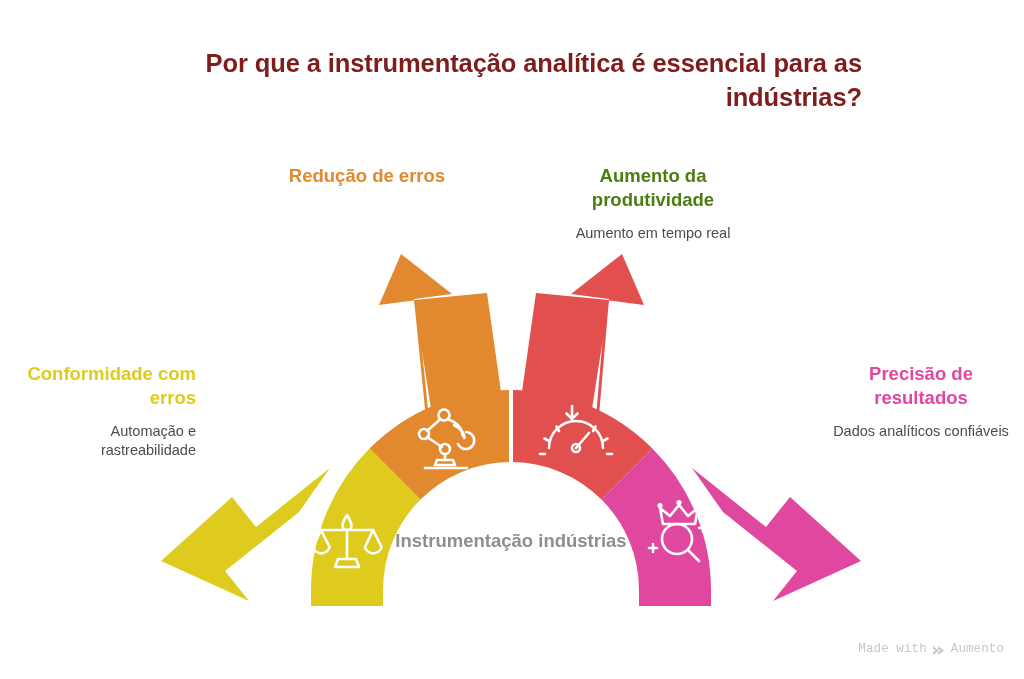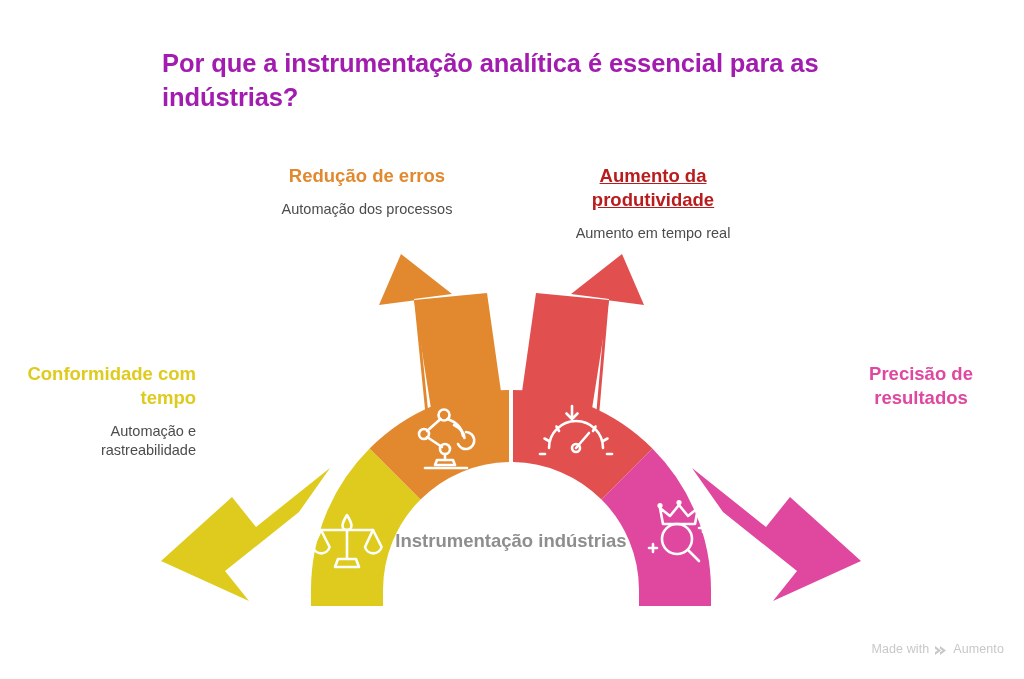--- a/index.html
+++ b/index.html
@@ -18,25 +18,25 @@
     background: #ffffff;
     overflow: hidden;
   }
 
   
   #title {
     position: absolute;
     left: 162px;
     top: 47px;
     width: 700px;
-    text-align: left;
+    text-align: right;
     font-size: 25.5px;
     font-weight: bold;
     line-height: 1.32;
-    color: #a21caf;
+    color: #7f1d1d;
     letter-spacing: -0.1px;
   }
 
   
   .label-block {
     position: absolute;
     margin-top: 28px;
   }
   .label-head {
     font-size: 18.5px;
@@ -59,21 +59,21 @@
     text-align: center;
   }
   #label-reducao .label-head { color: #E2892F; }
 
   #label-aumento {
     left: 562px;
     top: 136px;
     width: 182px;
     text-align: center;
   }
-  #label-aumento .label-head { color: #b91c1c; text-decoration: underline; }
+  #label-aumento .label-head { color: #4d7c0f; }
 
   #label-conformidade {
     left: 18px;
     top: 334px;
     width: 178px;
     text-align: right;
   }
   #label-conformidade .label-head { color: #DECB1D; }
 
   #label-precisao {
@@ -111,20 +111,21 @@
     position: absolute;
     right: 20px;
     bottom: 23px;
     display: flex;
     align-items: center;
     gap: 5px;
     font-size: 12.5px;
     color: #c8c8c8;
     font-weight: normal;
     letter-spacing: 0.1px;
+    font-family: Liberation Mono, monospace;
   }
   #watermark .np-logo {
     display: inline-block;
     width: 14px;
     height: 13px;
     position: relative;
     top: 1px;
   }
 </style>
 </head>
@@ -258,35 +259,35 @@
         <line x1="9" y1="16" x2="20" y2="27"></line>
         <path d="M 24 -10 L 24 -2 M 20 -6 L 28 -6"></path>
         <path d="M -26 10 L -26 18 M -30 14 L -22 14"></path>
       </g>
     </g>
 
   </svg>
 
   <div class="label-block" id="label-reducao">
     <p class="label-head">Redução de erros</p>
-    <p class="label-sub">Automação dos processos</p>
   </div>
 
   <div class="label-block" id="label-aumento">
     <p class="label-head">Aumento da produtividade</p>
     <p class="label-sub">Aumento em tempo real</p>
   </div>
 
   <div class="label-block" id="label-conformidade">
-    <p class="label-head">Conformidade com tempo</p>
+    <p class="label-head">Conformidade com erros</p>
     <p class="label-sub">Automação e rastreabilidade</p>
   </div>
 
   <div class="label-block" id="label-precisao">
     <p class="label-head">Precisão de resultados</p>
+    <p class="label-sub">Dados analíticos confiáveis</p>
   </div>
 
   <div id="center-label">Instrumentação indústrias</div>
 
   <div id="watermark">
     <span>Made with</span>
     <span class="np-logo">
       <svg viewBox="0 0 14 13" width="14" height="13">
         <path d="M1 2 L7 6.5 L1 11 L1 8.2 L3.6 6.5 L1 4.8 Z" fill="#c8c8c8"></path>
         <path d="M6 2 L12 6.5 L6 11 L6 8.2 L8.6 6.5 L6 4.8 Z" fill="#c8c8c8"></path>

